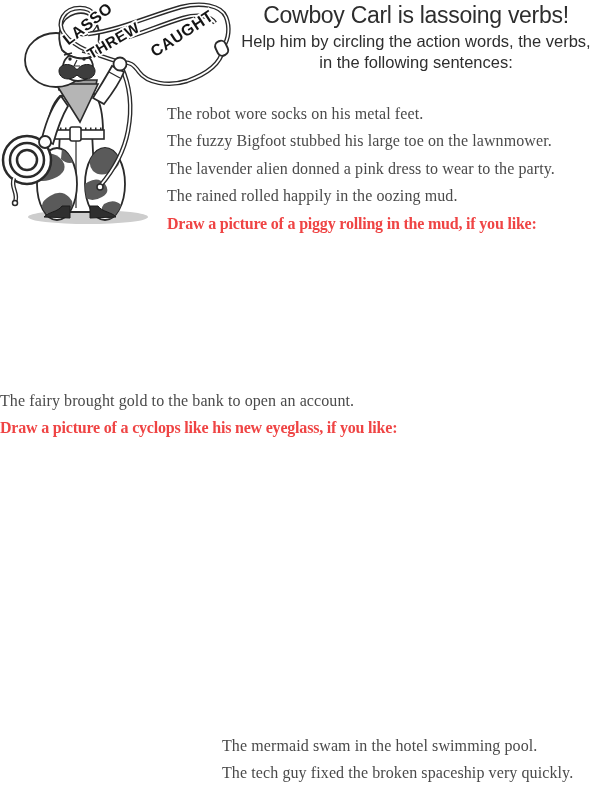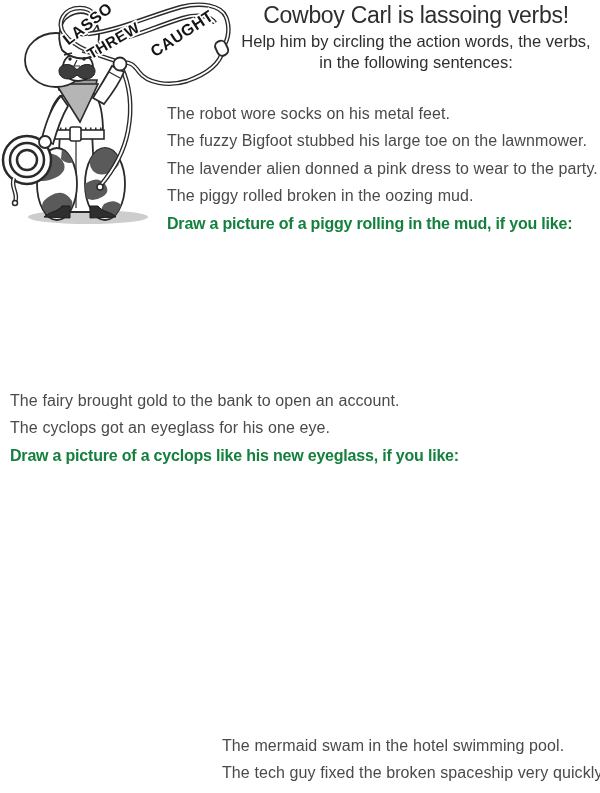--- a/index.html
+++ b/index.html
@@ -18,31 +18,31 @@
     text-align:center; color:#2e2e2e;
   }
   .title {
     font-size:23px; line-height:30px; font-weight:400;
     letter-spacing:-0.3px; white-space:nowrap;
   }
   .subtitle { font-size:16.5px; line-height:21px; margin-top:1px; }
 
   
   .block { position:absolute; }
-  .block p { margin:0; white-space:nowrap; }
+  .block p { margin:0; white-space:nowrap;font-family:Liberation Serif, serif; }
   .sent {
     font-size:16px; line-height:27.4px; color:#4a4a4a;
     letter-spacing:0.1px;
   }
   .prompt {
     font-size:16px; line-height:27.4px; font-weight:700;
-    color:#15803d; letter-spacing:-0.2px;
+    color:#ef4444; letter-spacing:-0.2px;
   }
   .block1 { left:167px; top:100px; }
-  .block2 { left:10px;  top:387px; }
+  .block2 { left:0;  top:387px; }
   .block3 { left:222px; top:732px; }
 
   
   .cowboy { position:absolute; left:0; top:0; width:245px; height:230px; }
   .cowboy svg { display:block; }
   .rope-word {
     font-family:"Liberation Sans", sans-serif;
     font-weight:800;
     fill:#141414;
     stroke:#ffffff; stroke-width:3.5px; paint-order:stroke;
@@ -175,29 +175,28 @@
     <div class="subtitle">
       <div>Help him by circling the action words, the verbs,</div>
       <div>in the following sentences:</div>
     </div>
   </div>
 
   <div class="block block1">
     <p class="sent">The robot wore socks on his metal feet.</p>
     <p class="sent">The fuzzy Bigfoot stubbed his large toe on the lawnmower.</p>
     <p class="sent">The lavender alien donned a pink dress to wear to the party.</p>
-    <p class="sent">The piggy rolled broken in the oozing mud.</p>
+    <p class="sent">The rained rolled happily in the oozing mud.</p>
     <p class="prompt">Draw a picture of a piggy rolling in the mud, if you like:</p>
   </div>
 
   <div style="position:absolute; left:0; top:230px; width:600px; height:150px;"></div>
 
   <div class="block block2">
     <p class="sent">The fairy brought gold to the bank to open an account.</p>
-    <p class="sent">The cyclops got an eyeglass for his one eye.</p>
     <p class="prompt">Draw a picture of a cyclops like his new eyeglass, if you like:</p>
   </div>
 
   <div style="position:absolute; left:0; top:525px; width:600px; height:200px;"></div>
 
   <div class="block block3">
     <p class="sent">The mermaid swam in the hotel swimming pool.</p>
     <p class="sent">The tech guy fixed the broken spaceship very quickly.</p>
   </div>
 

